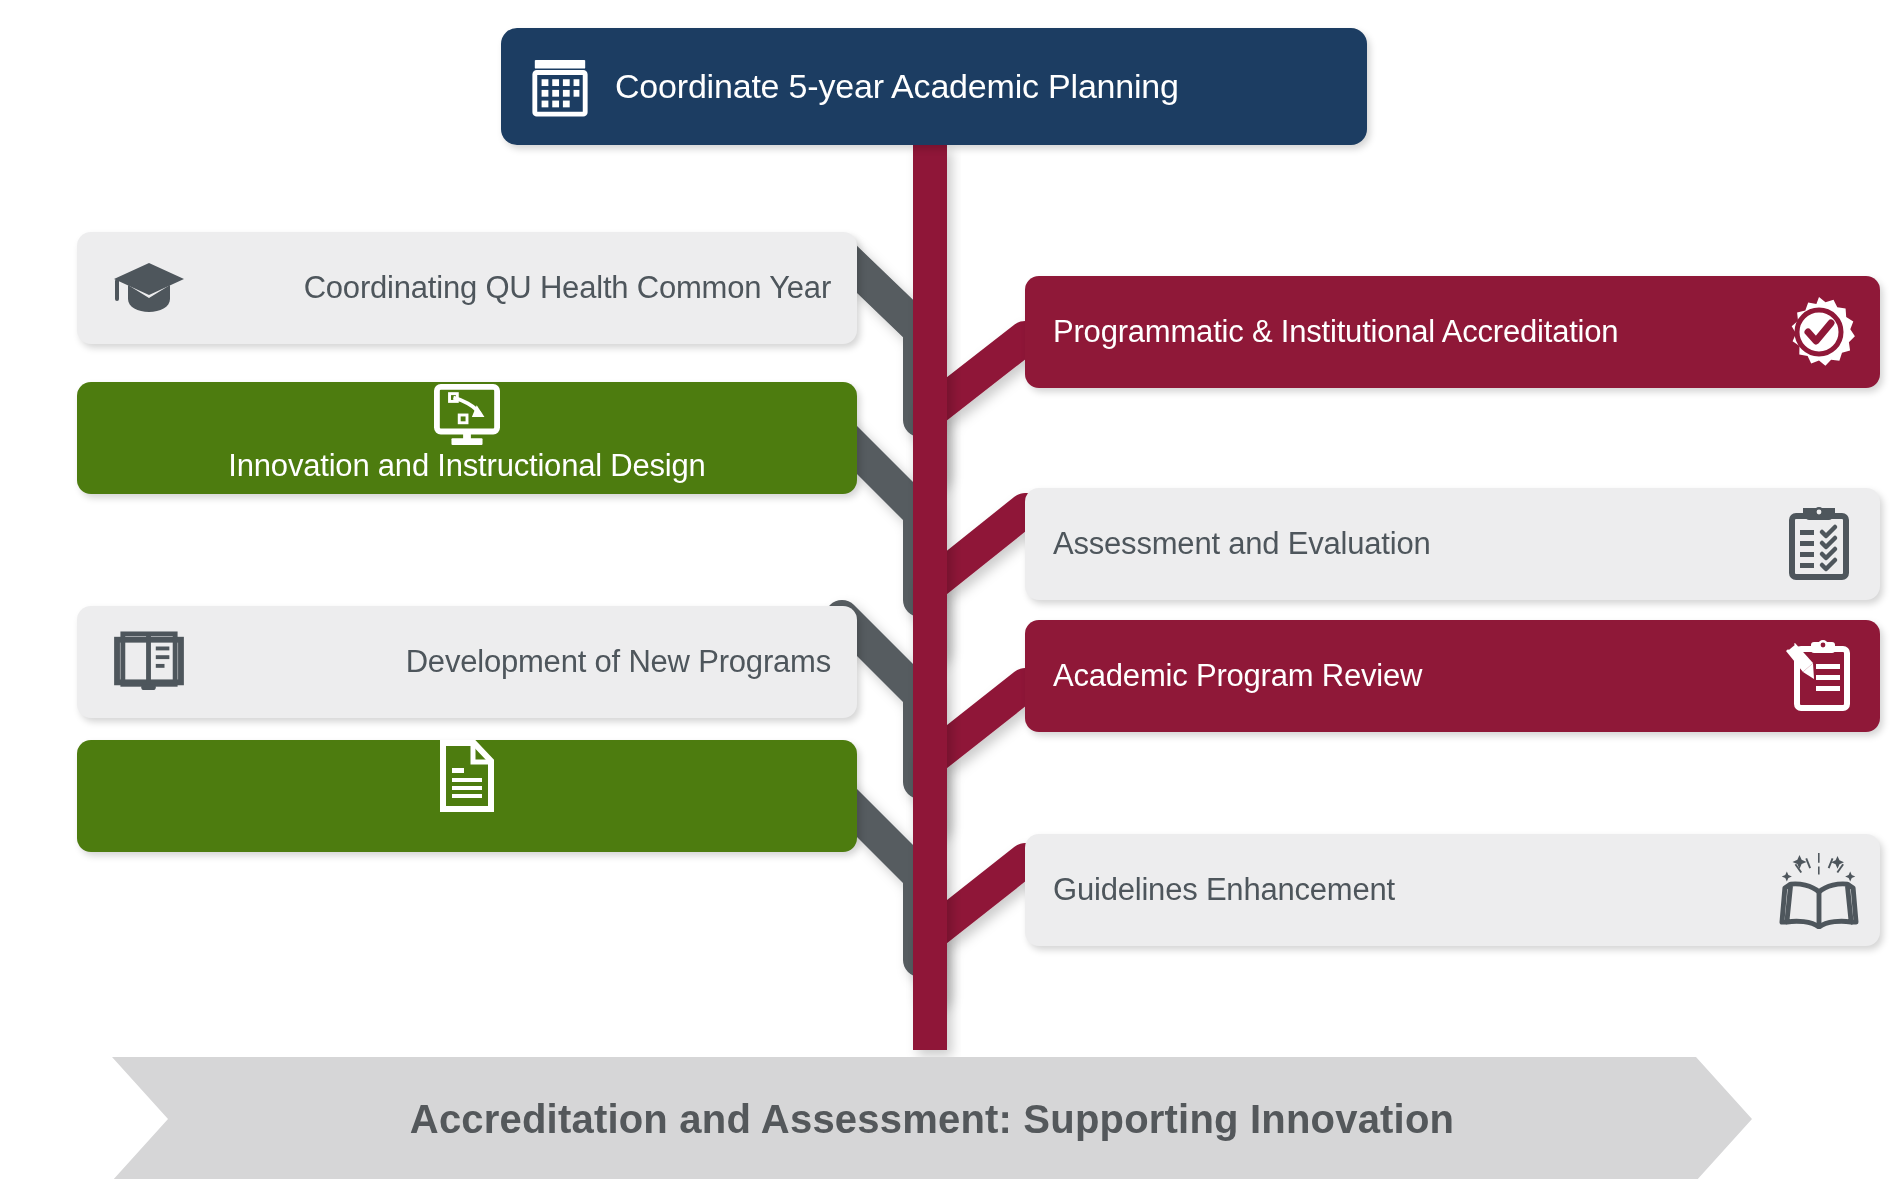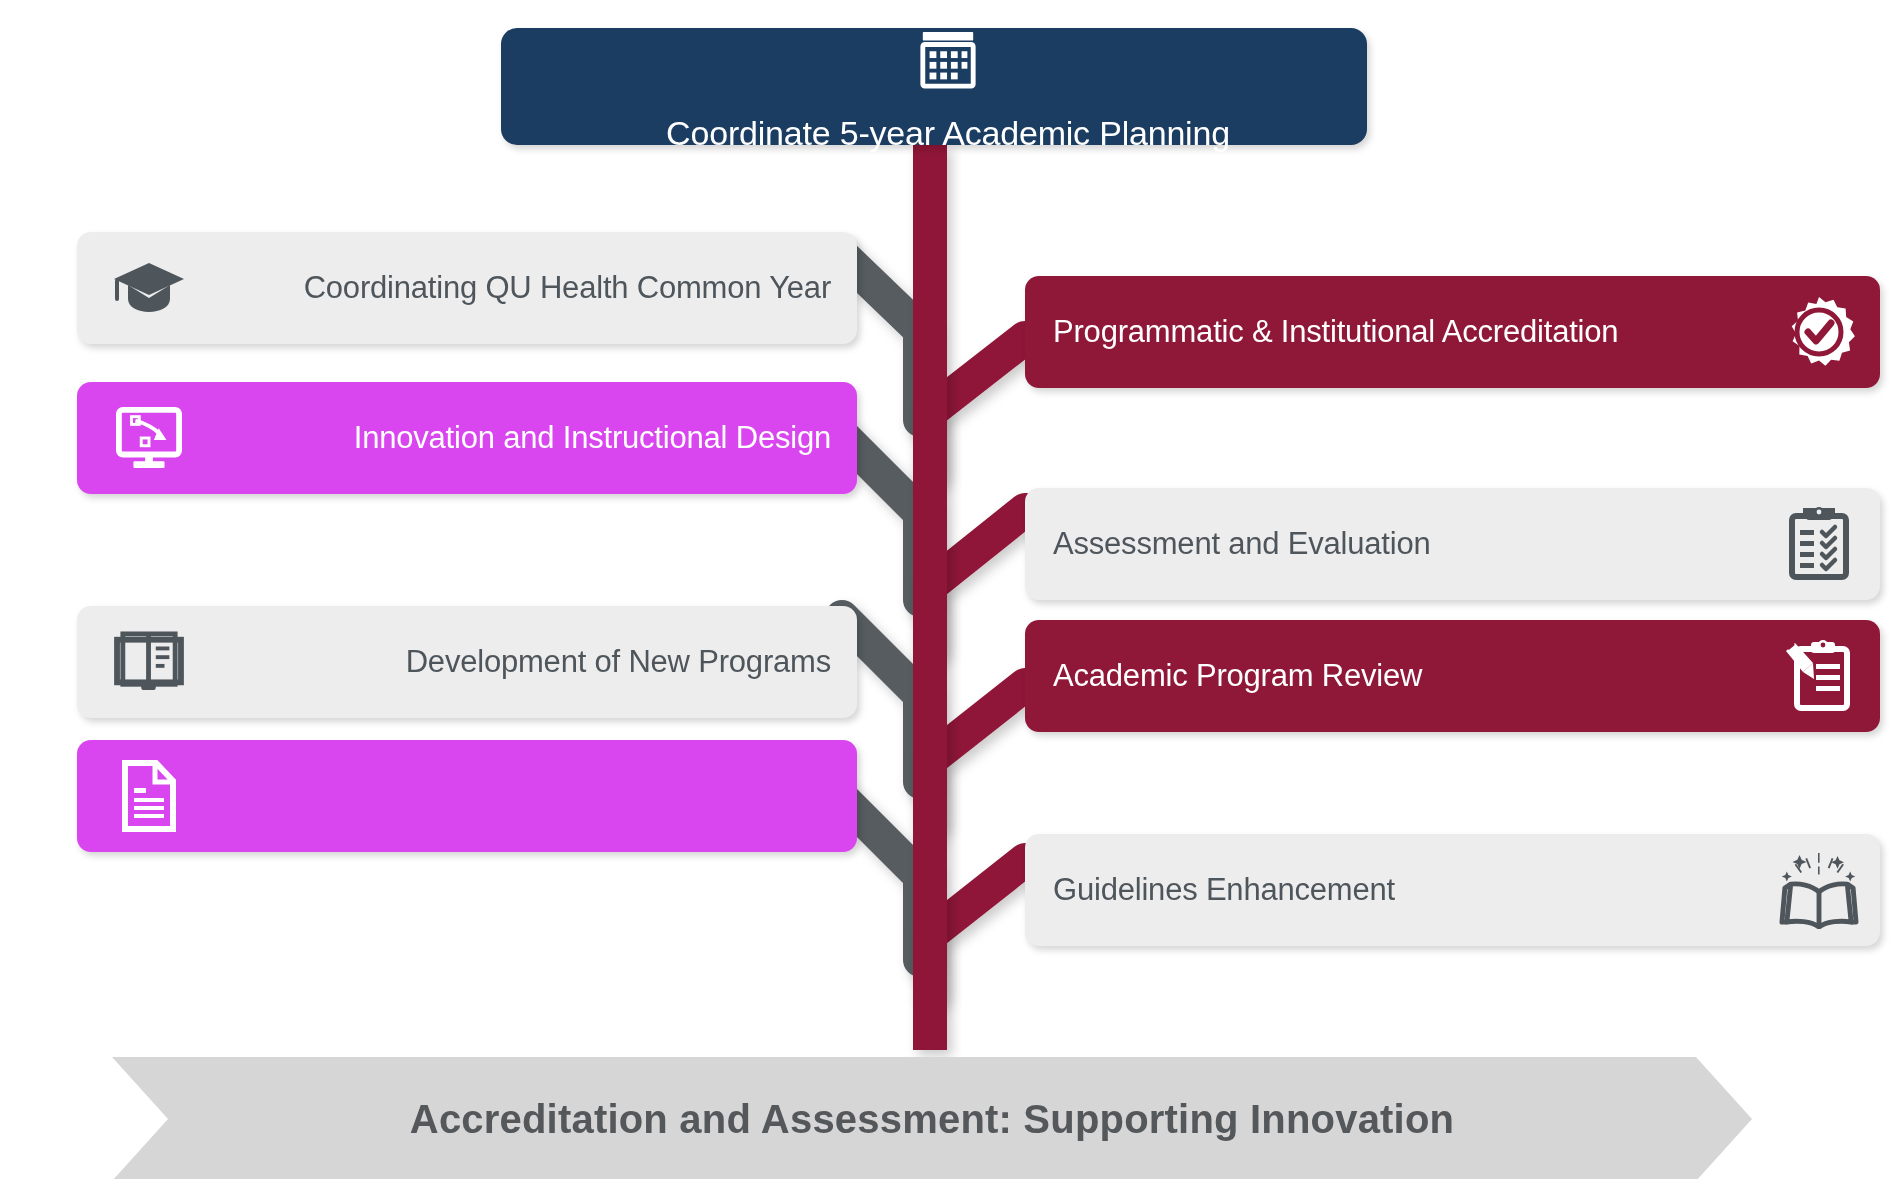--- a/index.html
+++ b/index.html
@@ -50,21 +50,20 @@
   }
 
   
   #header-box {
     left: 501px; top: 28px;
     width: 866px; height: 117px;
     background: #1C3D62;
     border-radius: 16px;
     padding-left: 28px;
     gap: 24px;
-    flex-direction: column;
   }
   #header-box .label { color: #ffffff; font-size: 34px; }
 
   
   .left-pill {
     width: 780px;
     height: 112px;
     left: 77px;
     padding-left: 26px;
     padding-right: 26px;
@@ -72,21 +71,21 @@
     gap: 0px;
   }
   .left-pill .label {
     flex: 1 1 auto;
     text-align: right;
   }
   .left-pill .ico { width: 92px; }
 
   .tone-light { background: #EDEDEE; margin-top: 44px; }
   .tone-light .label { color: #4E565C; }
-  .tone-dark { background: #d946ef; }
+  .tone-dark { background: #4d7c0f; flex-direction: column; }
   .tone-dark .label { color: #ffffff; }
   .tone-crimson { background: #8F1838; }
   .tone-crimson .label { color: #ffffff; }
 
   
   .right-pill {
     width: 855px;
     height: 112px;
     left: 1025px;
     padding-left: 28px;

